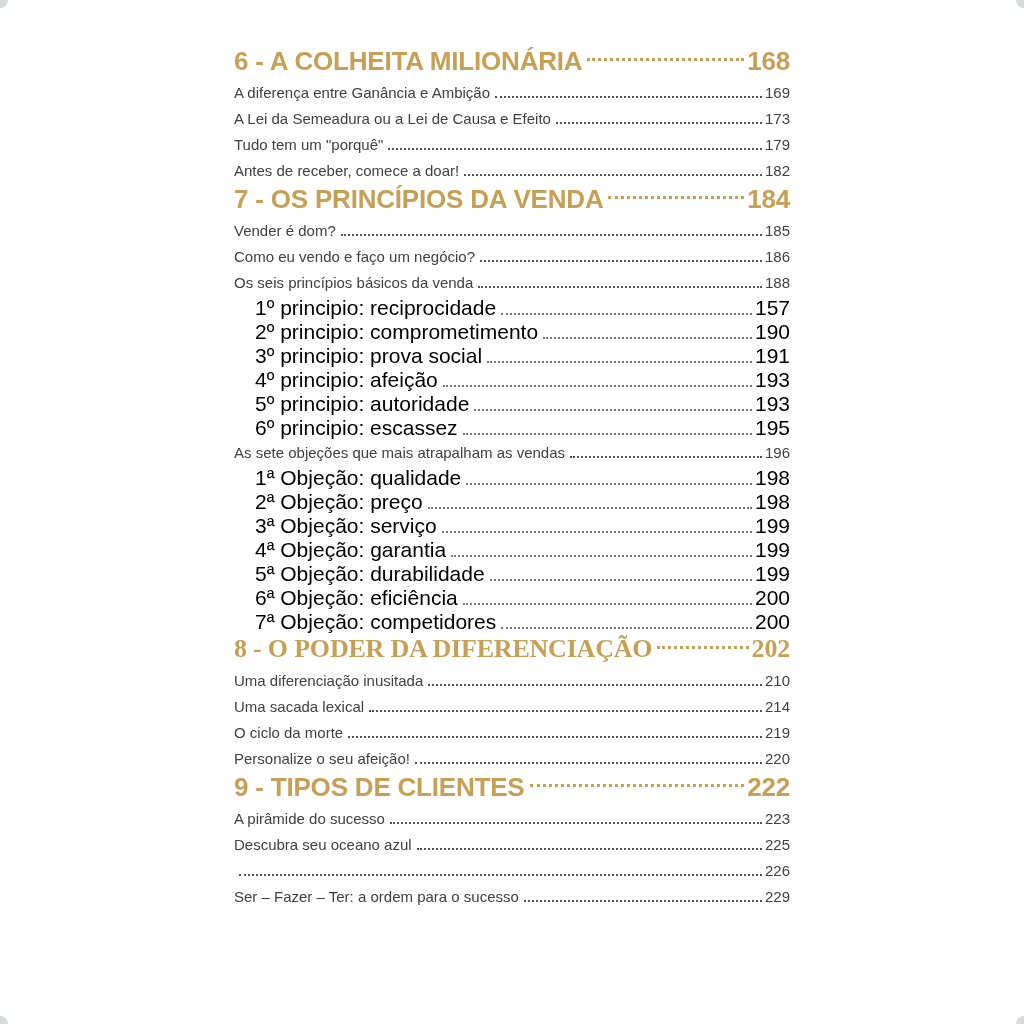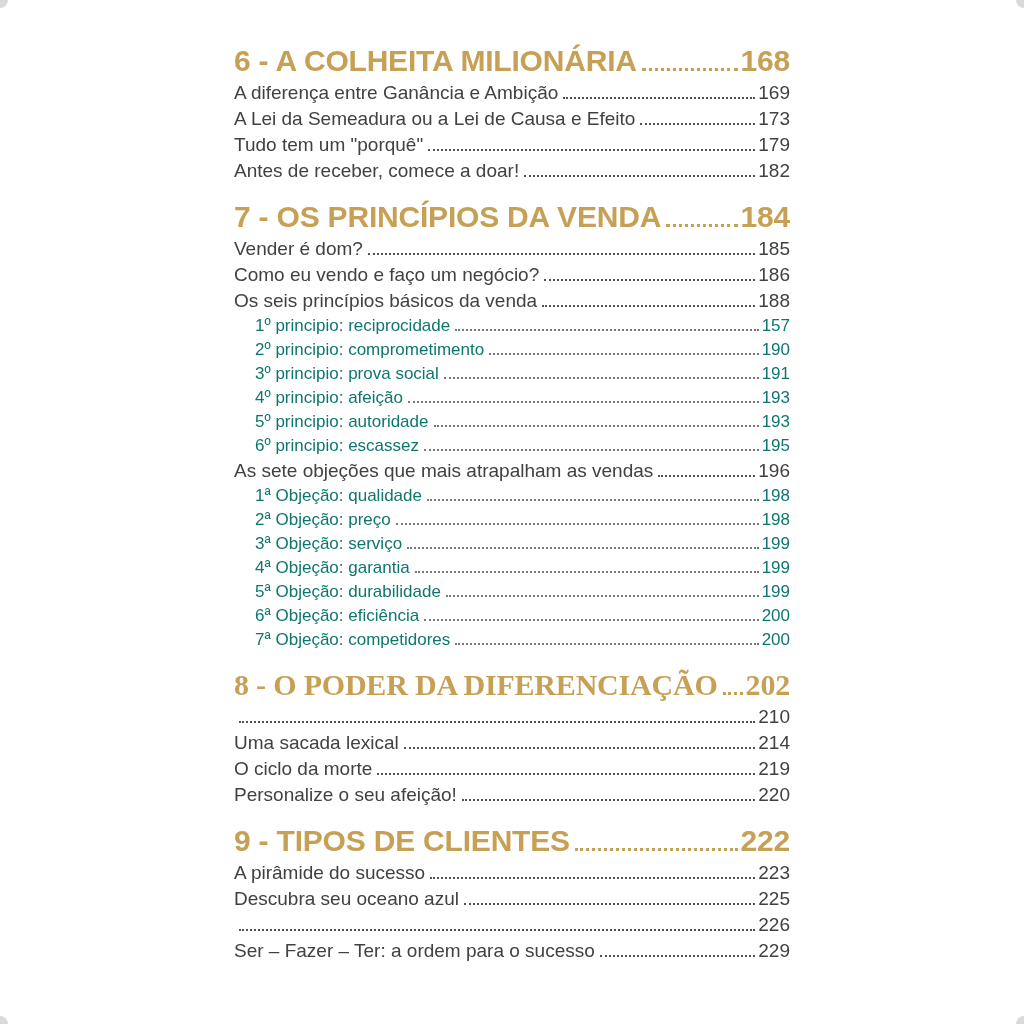--- a/index.html
+++ b/index.html
@@ -38,46 +38,47 @@
   }
   .row .title { white-space: nowrap; }
   .row .leader {
     flex: 1;
     min-width: 16px;
     border-bottom: 2px dotted #55565a;
     margin: 0 3px 3px 5px;
   }
   .row .pagenum { white-space: nowrap; }
 
-  .toc-section { margin-top: 18px; }
+  .toc-section { }
   .toc-section:first-child { margin-top: 0; }
 
   .row.heading {
-    font-size: 30px;
+    font-size: 26px;
     font-weight: bold;
     letter-spacing: -0.2px;
     line-height: 30px;
     margin-bottom: 4px;
+    align-items: center;
   }
   .row.heading .leader {
     border-bottom-width: 3px;
     border-bottom-style: dotted;
     margin-bottom: 4px;
   }
 
   .row.entry {
-    font-size: 19px;
+    font-size: 15px;
     color: #414042;
     line-height: 26px;
   }
   .row.entry .leader { border-bottom-color: #515256; }
 
   .row.entry.sub {
-    font-size: 17px;
-    color: #0f766e;
+    font-size: 21px;
+    color: #000000;
     line-height: 24px;
     padding-left: 21px;
   }
   .row.entry.sub .leader { border-bottom-color: #77787b; }
 </style>
 </head>
 <body>
 
 <div class="canvas">
   <div class="corner tl"></div>
@@ -231,20 +232,21 @@
   </section>
 
   <section class="toc-section">
     <div class="row heading" style="color: rgb(198, 160, 85); font-family: Liberation Serif, serif;">
       <span class="title">8 - O PODER DA DIFERENCIAÇÃO</span>
       <span class="leader" style="border-bottom-color: rgb(198, 160, 85);"></span>
       <span class="pagenum">202</span>
     </div>
     <div class="entries">
   <div class="row entry">
+    <span class="title">Uma diferenciação inusitada</span>
     <span class="leader"></span>
     <span class="pagenum">210</span>
   </div>
 
   <div class="row entry">
     <span class="title">Uma sacada lexical</span>
     <span class="leader"></span>
     <span class="pagenum">214</span>
   </div>
 

